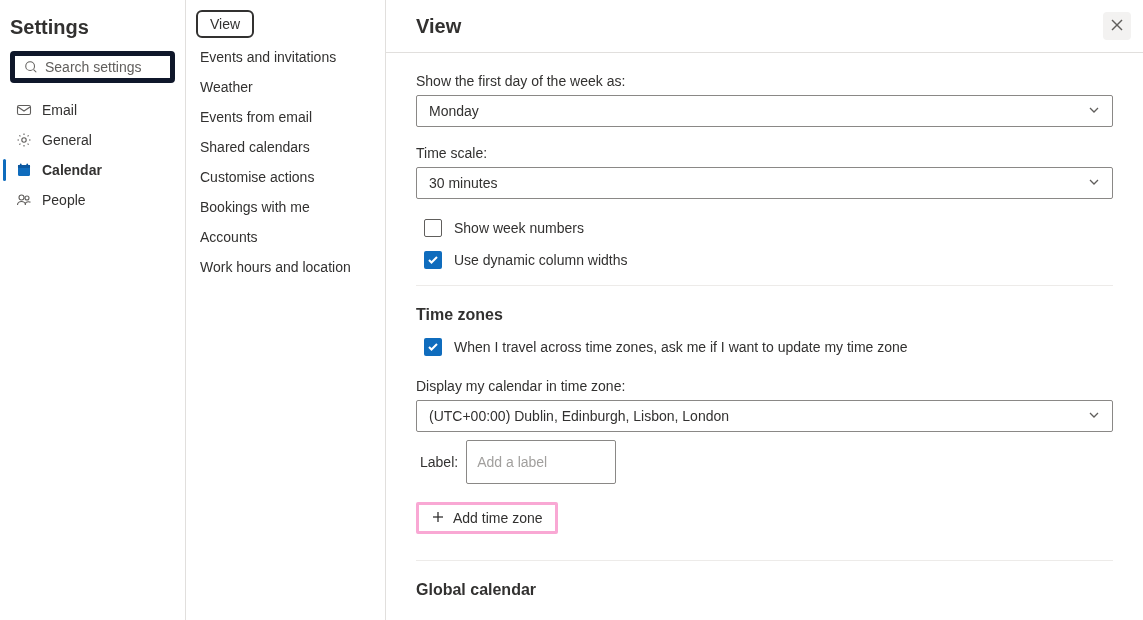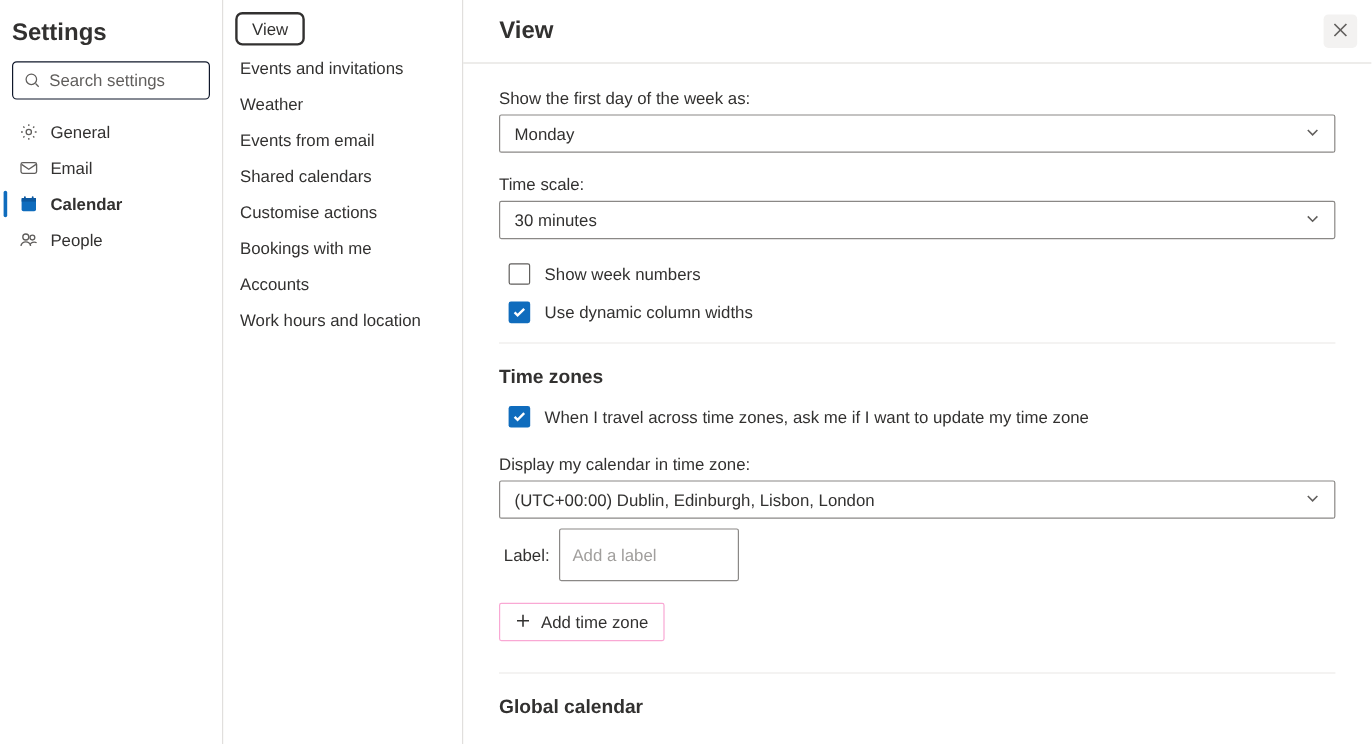--- a/index.html
+++ b/index.html
@@ -31,21 +31,21 @@
       font-size: 20px;
       font-weight: 700;
       padding: 6px 10px 12px 10px;
     }
     .search-wrap {
       padding: 0 10px 12px 10px;
     }
     .search-box {
       display: flex;
       align-items: center;
-      border: 1px solid #0f172a;
+      border: 5px solid #0f172a;
       border-radius: 4px;
       height: 32px;
       padding: 0 8px;
       gap: 6px;
     }
     .search-box input {
       border: none;
       outline: none;
       flex: 1;
       font-size: 14px;
@@ -183,21 +183,21 @@
       padding: 0 10px;
       outline: none;
       font-size: 14px;
       width: 150px;
     }
     .text-input::placeholder { color: #a19f9d; }
     .btn {
       display: inline-flex;
       align-items: center;
       gap: 8px;
-      border: 1px solid #f9a8d4;
+      border: 3px solid #f9a8d4;
       border-radius: 2px;
       height: 32px;
       padding: 0 12px;
       background: #fff;
       cursor: pointer;
       font-size: 14px;
       color: #323130;
     }
   </style>
 </head>
@@ -215,34 +215,34 @@
               <line x1="11" y1="11" x2="14" y2="14"></line>
             </svg>
         </span>
         <input type="text" placeholder="Search settings" style="">
       </div>
     </div>
 
     <div class="nav-item">
       <span class="nav-icon">
         <svg width="16" height="16" viewBox="0 0 16 16" fill="none" stroke="currentColor" stroke-width="1.1">
+            <rect x="1.5" y="3.5" width="13" height="9" rx="1.5"></rect>
+            <path d="M2 5l6 4 6-4"></path>
+          </svg>
+      </span>
+      <span>Email</span>
+    </div>
+    <div class="nav-item">
+      <span class="nav-icon">
+        <svg width="16" height="16" viewBox="0 0 16 16" fill="none" stroke="currentColor" stroke-width="1.1">
             <circle cx="8" cy="8" r="2.2"></circle>
             <path d="M8 1.5v1.5M8 13v1.5M3.4 3.4l1 1M11.6 11.6l1 1M1.5 8H3M13 8h1.5M3.4 12.6l1-1M11.6 4.4l1-1"></path>
           </svg>
       </span>
       <span>General</span>
-    </div>
-    <div class="nav-item">
-      <span class="nav-icon">
-        <svg width="16" height="16" viewBox="0 0 16 16" fill="none" stroke="currentColor" stroke-width="1.1">
-            <rect x="1.5" y="3.5" width="13" height="9" rx="1.5"></rect>
-            <path d="M2 5l6 4 6-4"></path>
-          </svg>
-      </span>
-      <span>Email</span>
     </div>
     <div class="nav-item active">
       <span class="nav-icon">
         <svg width="16" height="16" viewBox="0 0 16 16" fill="#0f6cbd">
             <rect x="2" y="3" width="12" height="11" rx="1.5" fill="#0f6cbd"></rect>
             <rect x="2" y="3" width="12" height="3" fill="#0c58a0"></rect>
             <rect x="4" y="1.5" width="1.5" height="3" rx="0.7" fill="#0c58a0"></rect>
             <rect x="10.5" y="1.5" width="1.5" height="3" rx="0.7" fill="#0c58a0"></rect>
           </svg>
       </span>

